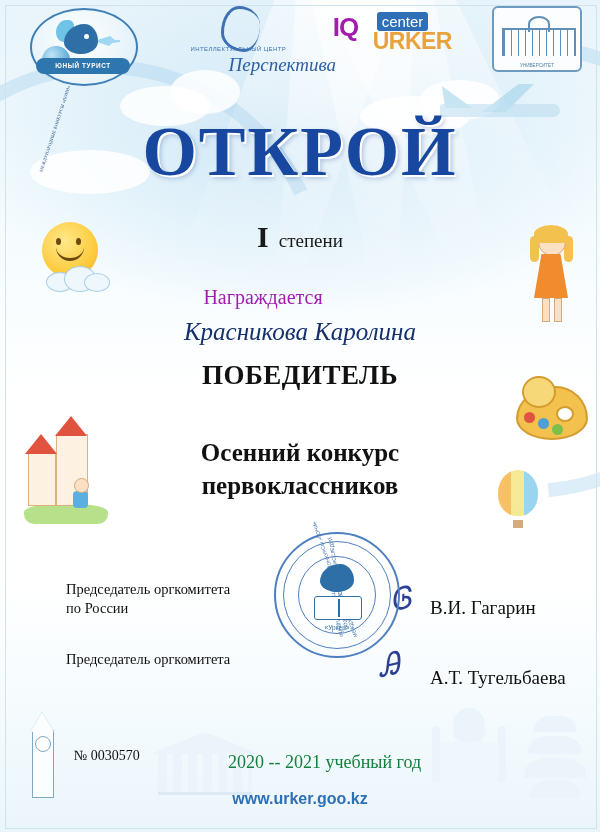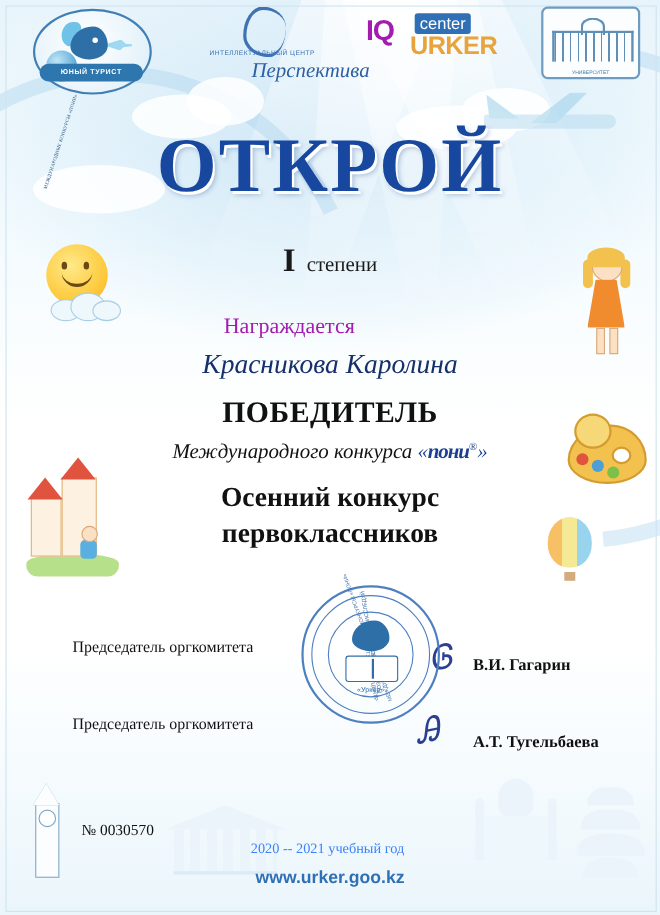--- a/index.html
+++ b/index.html
@@ -335,23 +335,22 @@
   .sig-block {
     position: absolute;
     font-size: 14.5px;
     color: #111111;
     line-height: 19px;
   }
   .sig-ru { left: 66px; top: 580px; }
   .sig-kz { left: 66px; top: 650px; }
   .sig-name {
     position: absolute;
-    font-size: 15px;
+    font-size: 19px;
     color: #111111;
-    font-weight: bold;
   }
   .sig-name-ru { left: 430px; top: 597px; }
   .sig-name-kz { left: 430px; top: 667px; }
   .signature-mark {
     position: absolute;
     color: #1a2f8a;
     font-family: "Liberation Serif", serif;
     font-style: italic;
     font-size: 30px;
     transform: rotate(-12deg);
@@ -444,23 +443,23 @@
   }
   .doc-number {
     position: absolute;
     left: 74px; top: 0;
     font-size: 14px;
     color: #111111;
     text-align: right;
   }
   .school-year {
     position: absolute;
-    left: 228px; top: 15px;
-    font-size: 13px;
-    color: #3b82f6;
+    left: 228px; top: 4px;
+    font-size: 18px;
+    color: #15803d;
   }
   .site-url {
     position: absolute;
     left: 0; top: 790px;
     width: 600px;
     text-align: center;
     font-size: 16px;
     font-weight: bold;
     color: #2f6fb5;
     font-family: "Liberation Sans", sans-serif;
@@ -758,32 +757,29 @@
   <div class="diploma-title">ОТКРОЙ</div>
 
   <div class="degree">
     <span class="num">I</span><span class="word">степени</span>
   </div>
 
   <div class="awarded">Награждается</div>
   <div class="winner-name">Красникова Каролина</div>
   <div class="winner-word">ПОБЕДИТЕЛЬ</div>
 
-  <div class="contest-line">
-    <span>Международного конкурса</span>
-    <span class="brand">«</span><span class="brand-script">пони</span><span class="brand" style="font-size:10px;vertical-align:super">®</span><span class="brand">»</span>
-  </div>
 
   <div class="contest-name">
     <div>Осенний конкурс</div>
     <div>первоклассников</div>
   </div>
 
   <div class="sig-block sig-ru">
     <div>Председатель оргкомитета</div>
+    <div>по России</div>
   </div>
   <div class="sig-name sig-name-ru">В.И. Гагарин</div>
   <div class="signature-mark sig-mark-1">Ꮆ</div>
 
   <div class="sig-block sig-kz">
     <div>Председатель оргкомитета</div>
   </div>
   <div class="sig-name sig-name-kz">А.Т. Тугельбаева</div>
   <div class="signature-mark sig-mark-2">Ꭿ</div>
 

